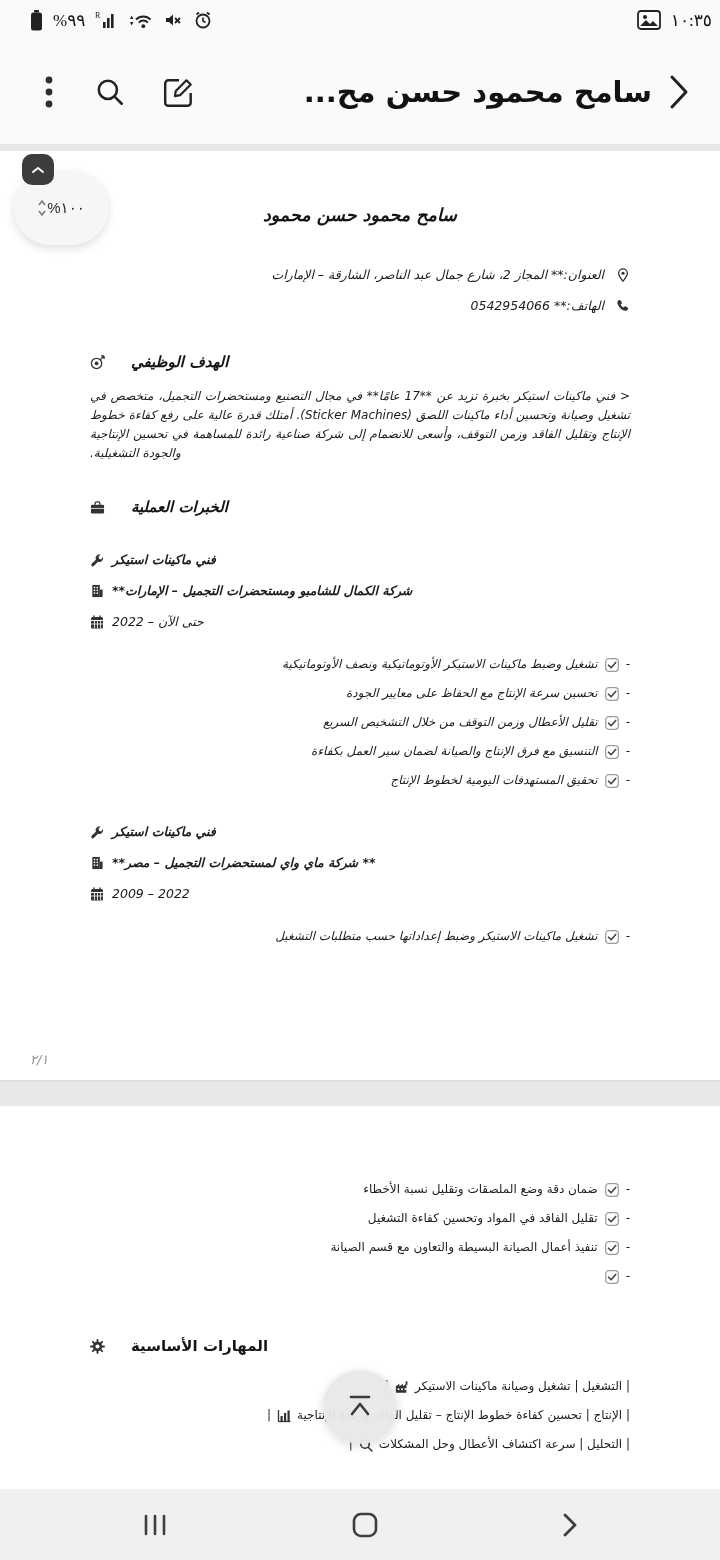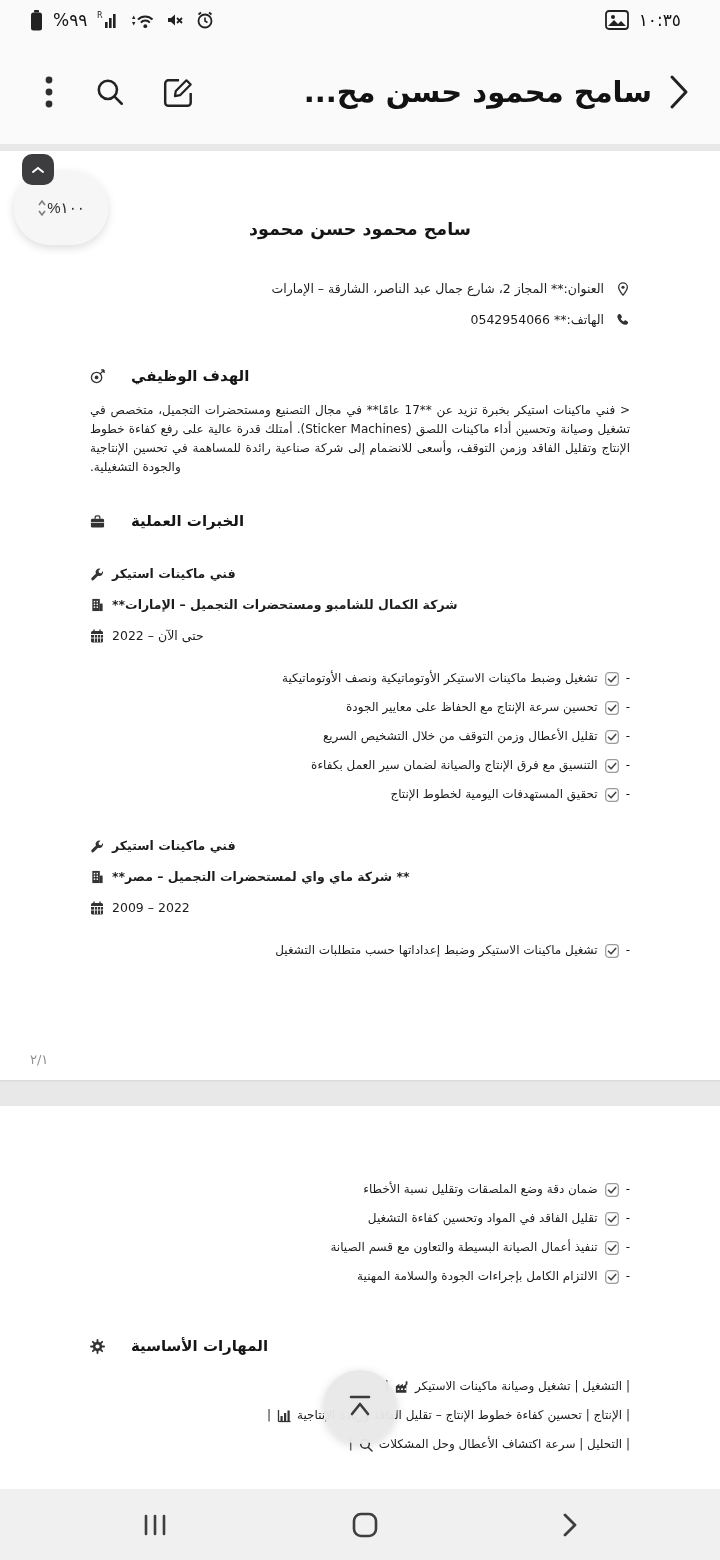--- a/index.html
+++ b/index.html
@@ -1,36 +1,36 @@
 <!DOCTYPE html>
 <html lang="ar"><head>
 <meta charset="utf-8">
 <style>
   * { box-sizing: border-box; margin: 0; padding: 0; }
   html, body { width: 720px; height: 1560px; }
   body { font-family: "DejaVu Sans", "Liberation Sans", sans-serif; background: #fff; overflow: hidden; }
   .screen { width: 720px; height: 1560px; display: flex; flex-direction: column; }
 
   
-  .status-bar { height: 40px; background: #fbfafa; display: flex; justify-content: space-between; align-items: center; padding: 0 39px 0 30px; flex: 0 0 auto; }
+  .status-bar { height: 40px; background: #fbfafa; display: flex; justify-content: space-between; align-items: center; padding: 0 8px 0 30px; flex: 0 0 auto; font-family: Liberation Serif, serif; }
   .sb-group { display: flex; align-items: center; gap: 10px; }
   .sb-text { font-size: 17px; color: #131313; direction: ltr; }
 
   
   .toolbar { height: 104px; background: #fbfafa; display: flex; align-items: center; padding: 0 30px 0 44px; flex: 0 0 auto; box-shadow: 0 1px 0 #e8e6e6; }
   .tb-btn { background: none; border: none; display: flex; align-items: center; justify-content: center; cursor: pointer; }
   .m-r-40 { margin-right: 40px; }
   .m-r-36 { margin-right: 36px; }
   .doc-title { flex: 1; direction: rtl; text-align: right; font-size: 29px; font-weight: 700; color: #121212; white-space: nowrap; overflow: hidden; padding-left: 22px; }
   .back-margin { margin-left: 16px; }
 
   
   .content { position: relative; flex: 1; background: #e9e8e8; overflow: hidden; }
   .page { background: #fff; width: 720px; box-shadow: 0 1px 2px rgba(0,0,0,.08); }
-  .page-1 { margin-top: 7px; height: 929px; padding: 68px 90px 0; position: relative; }
+  .page-1 { margin-top: 7px; height: 929px; padding: 54px 90px 0; position: relative; font-style: italic; }
   .page-2 { margin-top: 26px; height: 440px; padding: 74px 90px 0; }
 
   .doc-name { font-size: 17.5px; font-weight: 700; text-align: center; direction: rtl; color: #151515; margin-bottom: 40px; }
 
   .contact-row { display: flex; direction: rtl; align-items: center; gap: 12px; font-size: 12.5px; color: #1c1c1c; margin-bottom: 11px; line-height: 20px; }
 
   .sec-heading { display: flex; direction: ltr; align-items: center; gap: 26px; font-size: 15px; font-weight: 700; color: #151515; line-height: 21px; }
   .sec-heading .dic { width: 15px; height: 15px; }
   .sh-objective { margin-top: 36px; margin-bottom: 14px; }
   .sh-experience { margin-top: 34px; }
@@ -367,21 +367,20 @@
           <svg class="dic">
               <use href="#sym-check"></use>
             </svg>
           <span>تنفيذ أعمال الصيانة البسيطة والتعاون مع قسم الصيانة</span>
         </div>
         <div class="bullet-row">
           <span>-</span>
           <svg class="dic">
               <use href="#sym-check"></use>
             </svg>
-          <span>الالتزام الكامل بإجراءات الجودة والسلامة المهنية</span>
         </div>
       </div>
 
       <div class="sec-heading sh-skills">
         <svg class="dic">
             <use href="#sym-gear"></use>
           </svg>
         <span>المهارات الأساسية</span>
       </div>
 

